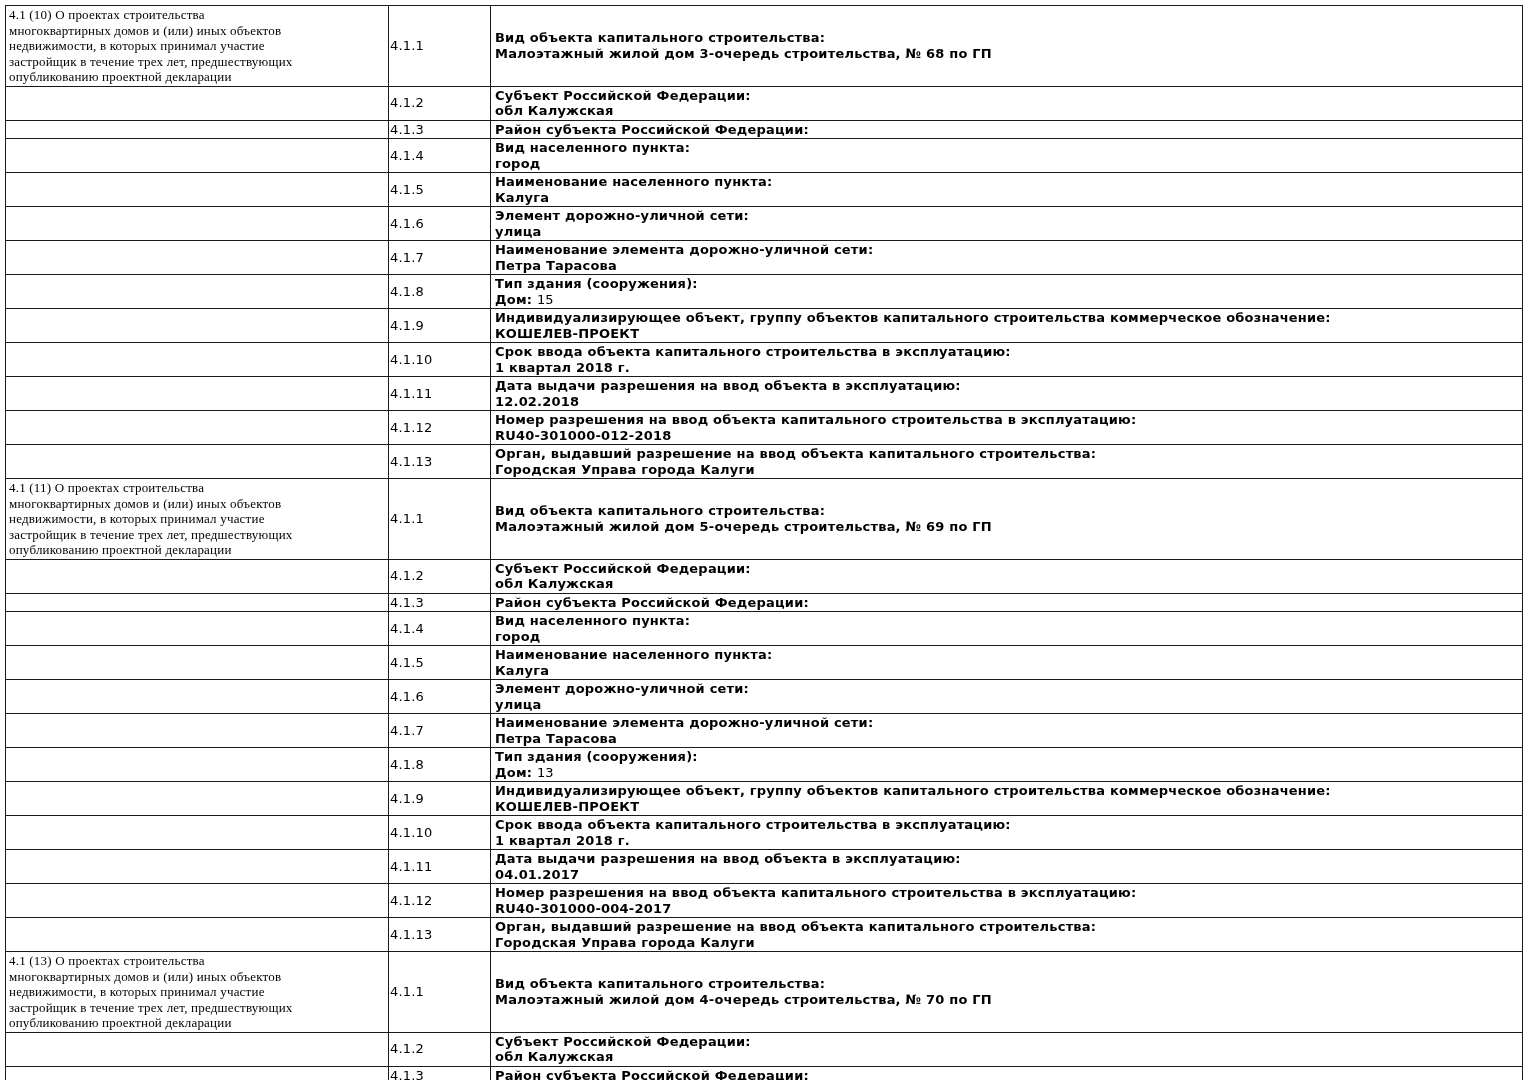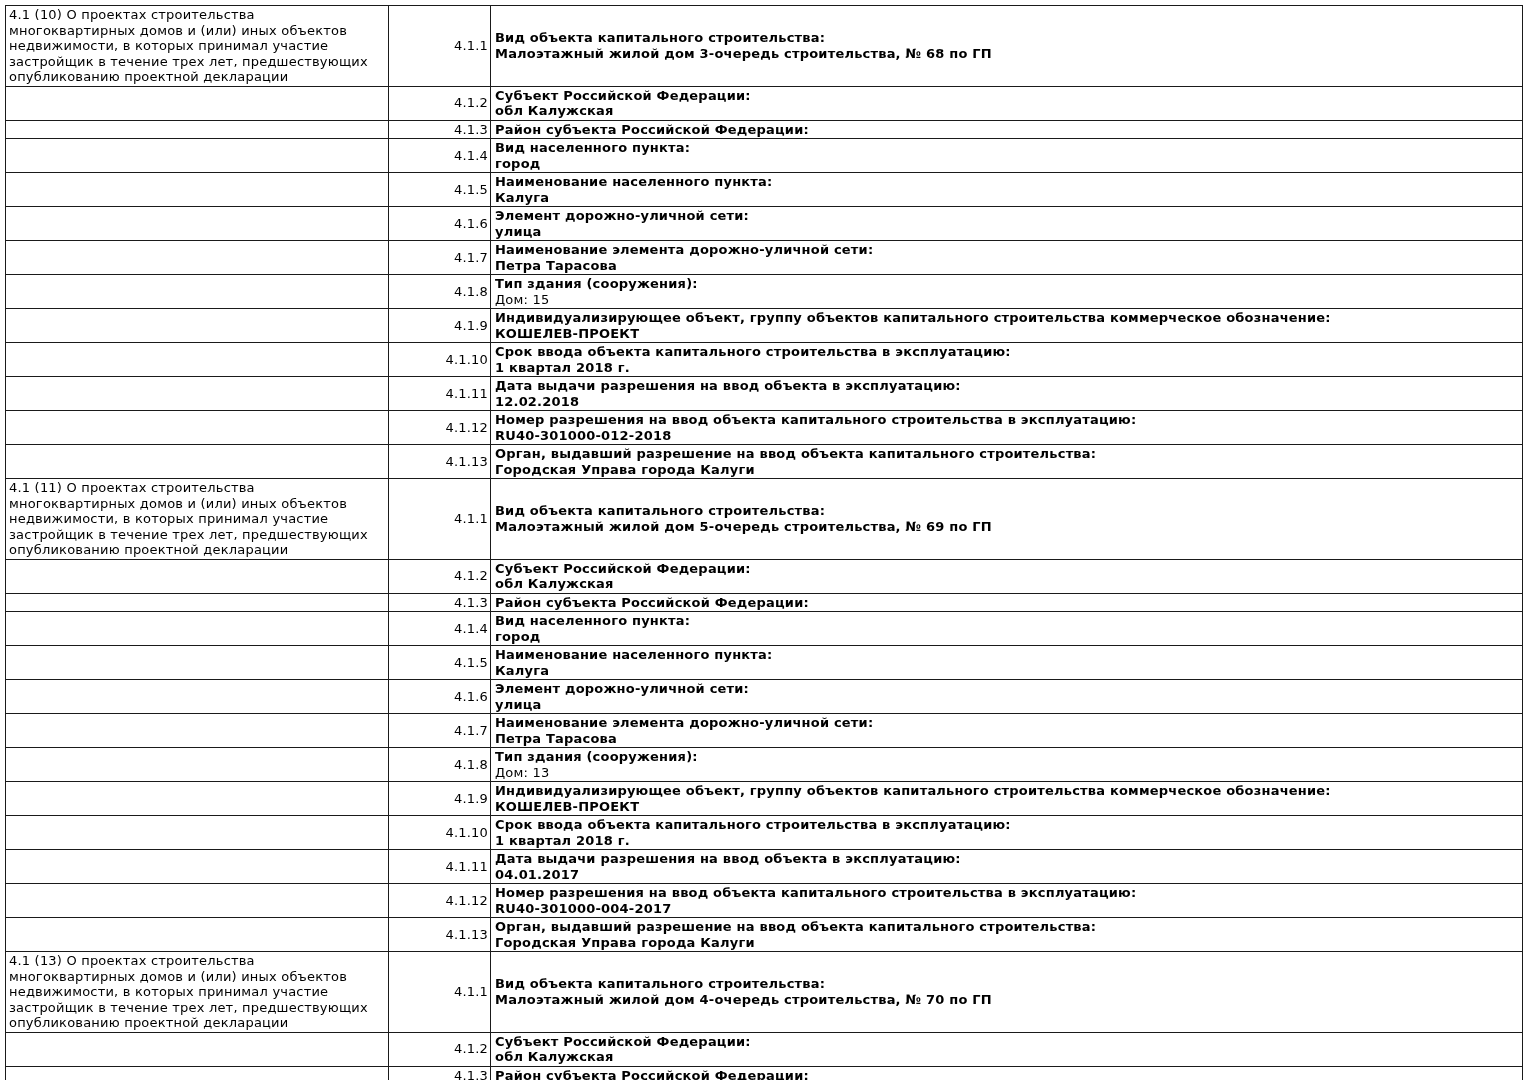--- a/index.html
+++ b/index.html
@@ -27,33 +27,33 @@
   col.col-content { width: auto; }
   td {
     border: 1px solid #1a1a1a;
     vertical-align: top;
     overflow: hidden;
   }
   td.desc-cell {
     padding: 1px 4px 1px 3px;
     white-space: pre-line;
     vertical-align: top;
+    font-family: Liberation Serif, serif;
   }
   td.num-cell {
     padding: 1px 2px 1px 1px;
     vertical-align: middle;
-    text-align: right;
   }
   td.content-cell {
     padding: 1px 4px;
     vertical-align: middle;
   }
   .row-label { font-weight: bold; }
   .row-value { font-weight: bold; }
-  .value-prefix { font-weight: normal; }
+  .value-prefix { font-weight: bold; }
   .value-bold { font-weight: normal; }
 </style>
 </head>
 <body>
 
 <table class="doc-table">
   <colgroup>
     <col class="col-desc">
     <col class="col-num">
     <col class="col-content">

